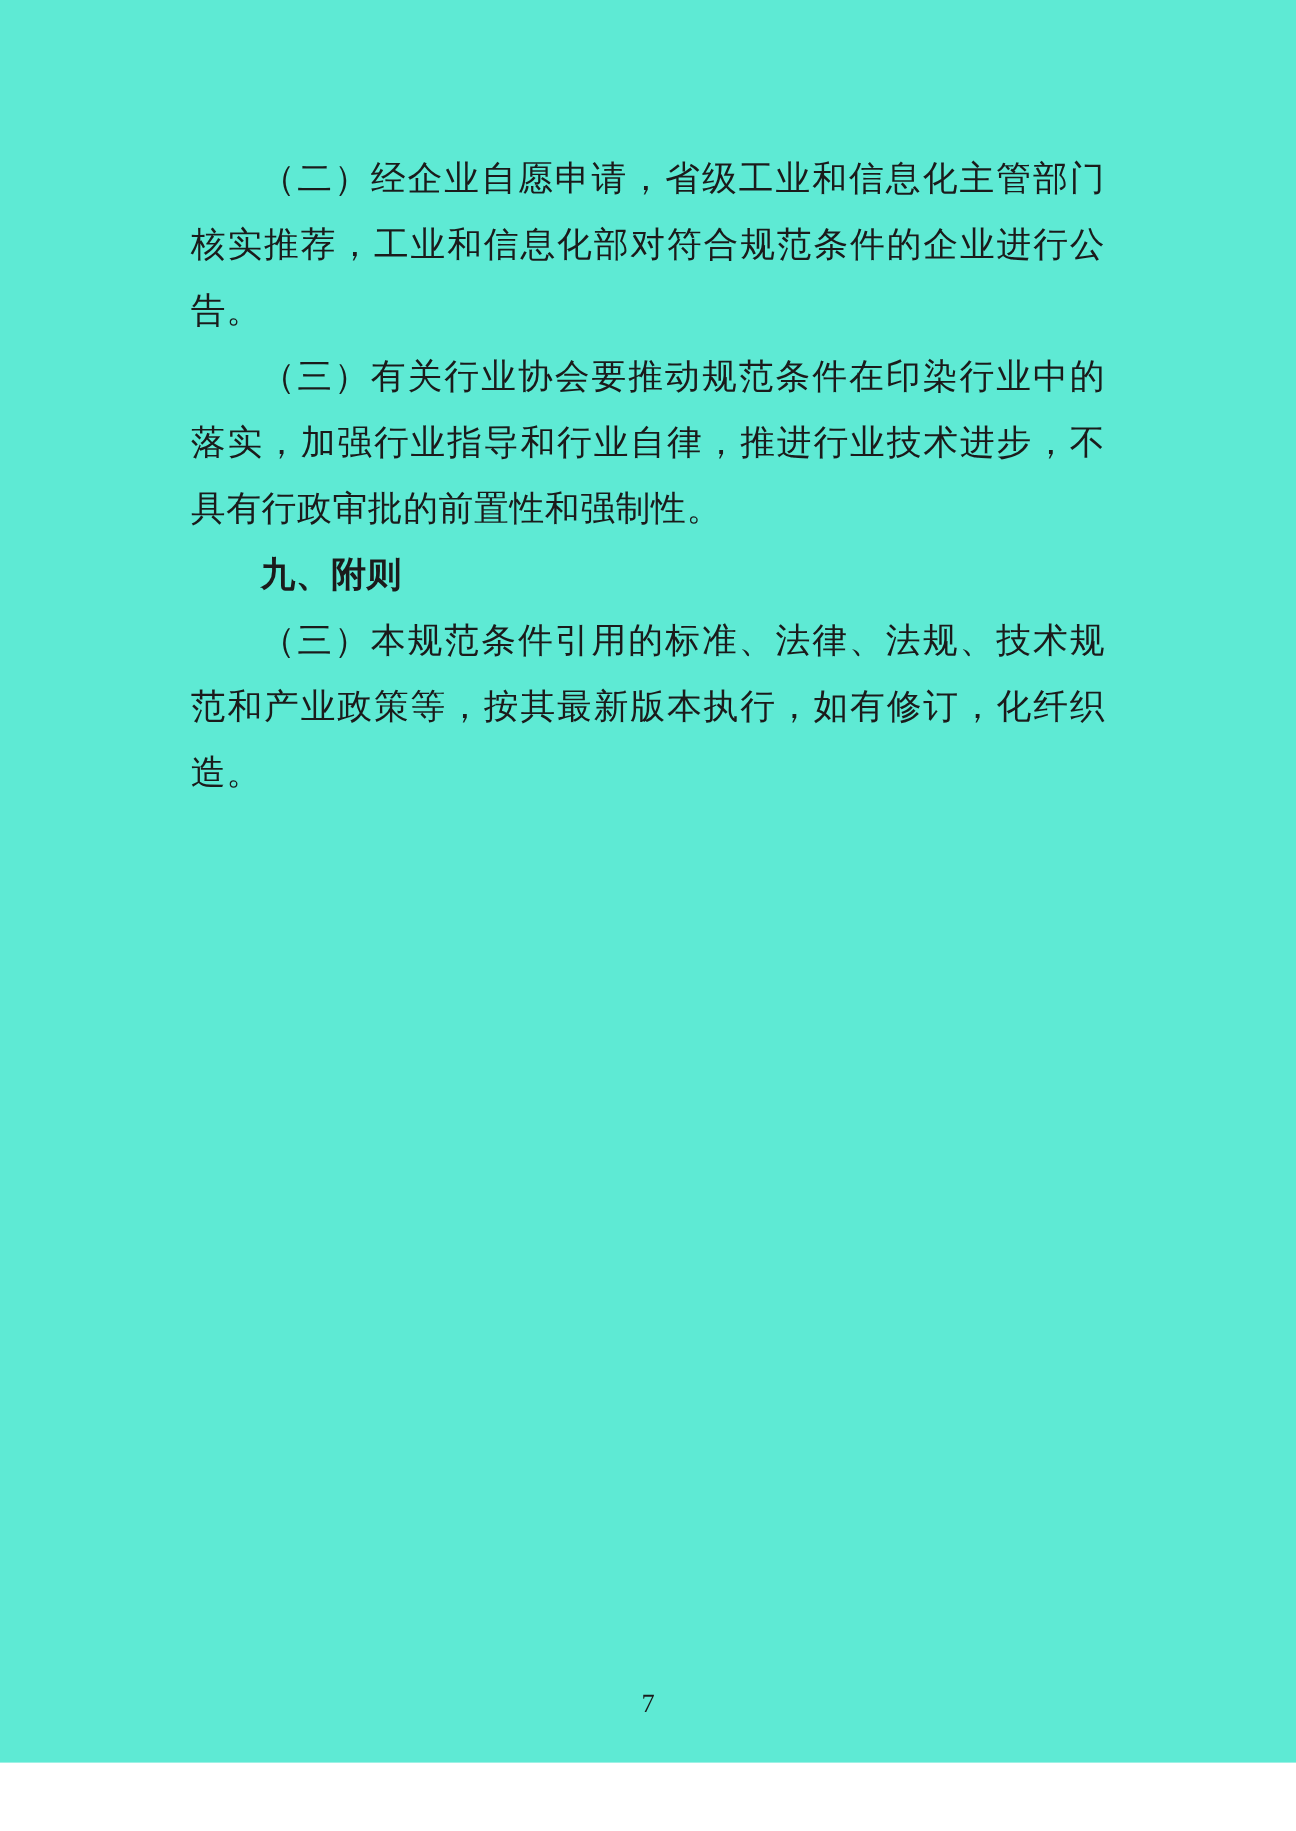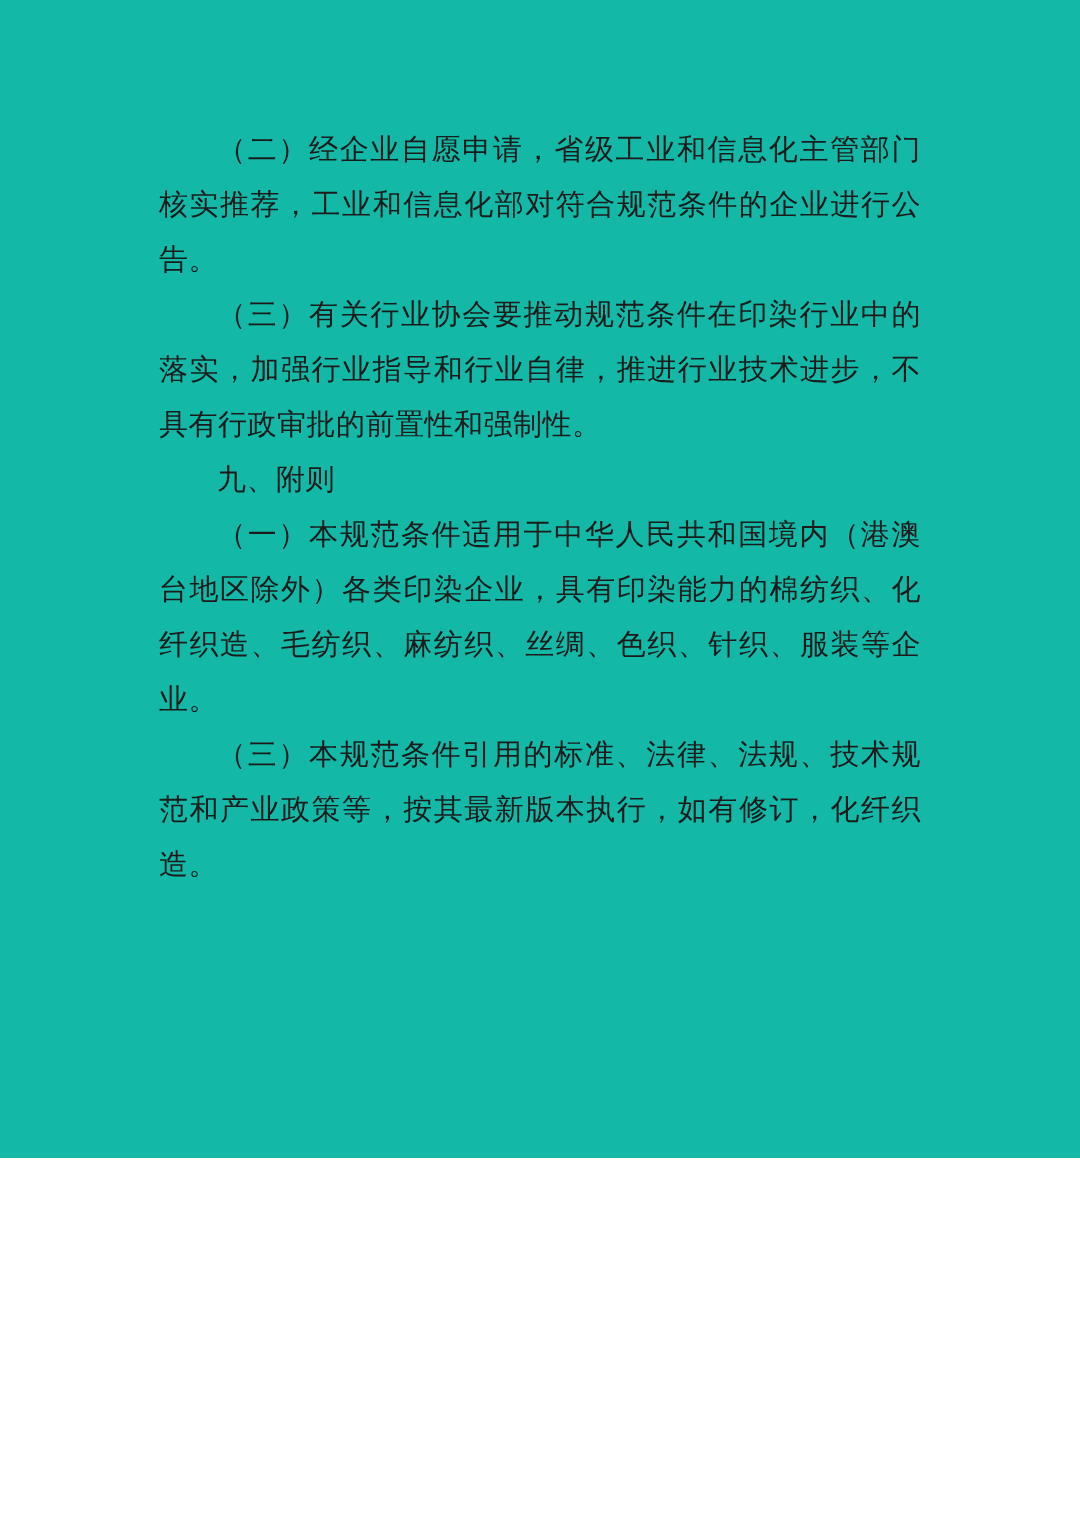--- a/index.html
+++ b/index.html
@@ -3,60 +3,59 @@
 <meta charset="utf-8">
 <style>
   html, body {
     margin: 0;
     padding: 0;
     background: #ffffff;
   }
   .doc-page {
     position: relative;
     width: 1080px;
-    height: 1158px;
-    background: #14b8a6;
+    height: 1469px;
+    background: #5eead4;
     font-family: "Liberation Serif", "DejaVu Serif", serif;
     color: #1b1b1b;
     overflow: hidden;
   }
   .content {
     position: absolute;
     top: 122px;
     left: 159px;
     width: 762px;
   }
   .para {
     margin: 0;
     font-size: 29px;
     line-height: 55px;
     text-align: justify;
     text-indent: 2em;
     letter-spacing: 0.5px;
     font-weight: normal;
   }
   .heading {
-    font-weight: normal;
+    font-weight: bold;
   }
   .footer {
     position: absolute;
     top: 1405px;
     left: 0;
     width: 100%;
     text-align: center;
     font-size: 22px;
     line-height: 30px;
     color: #1b1b1b;
   }
 </style>
 </head>
 <body>
 
 <div class="doc-page">
   <div class="content">
     <p class="para">（二）经企业自愿申请，省级工业和信息化主管部门核实推荐，工业和信息化部对符合规范条件的企业进行公告。</p>
     <p class="para">（三）有关行业协会要推动规范条件在印染行业中的落实，加强行业指导和行业自律，推进行业技术进步，不具有行政审批的前置性和强制性。</p>
     <h2 class="para heading">九、附则</h2>
-    <p class="para">（一）本规范条件适用于中华人民共和国境内（港澳台地区除外）各类印染企业，具有印染能力的棉纺织、化纤织造、毛纺织、麻纺织、丝绸、色织、针织、服装等企业。</p>
     <p class="para">（三）本规范条件引用的标准、法律、法规、技术规范和产业政策等，按其最新版本执行，如有修订，化纤织造。</p>
   </div>
   <div class="footer">7</div>
 </div>
 
 </body></html>

